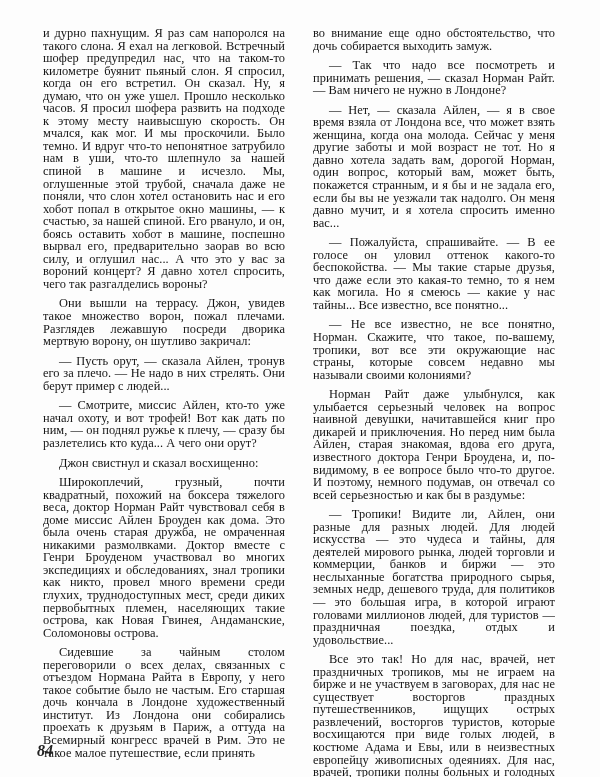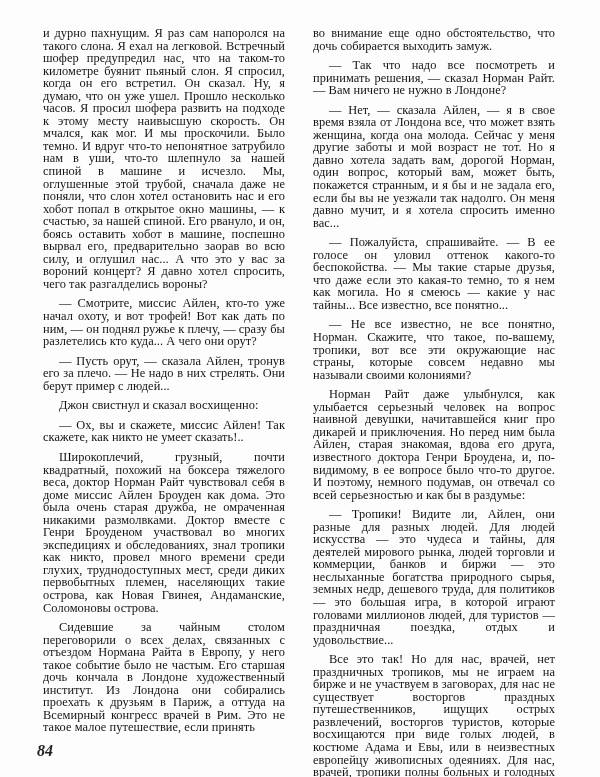--- a/index.html
+++ b/index.html
@@ -14,24 +14,24 @@
   .col p.ind { text-indent: 16px; font-family: Liberation Serif, serif; }
   .page-number { position: absolute; left: 37px; top: 742px; font-size: 16px; font-style: italic;
                  font-weight: bold; color: #222; }
 </style>
 </head>
 <body>
 
 <div class="page">
   <div class="col col-left">
     <p>и дурно пахнущим. Я раз сам напоролся на такого слона. Я ехал на легковой. Встречный шофер предупредил нас, что на таком-то километре буянит пьяный слон. Я спросил, когда он его встретил. Он сказал. Ну, я думаю, что он уже ушел. Прошло несколько часов. Я просил шофера развить на подходе к этому месту наивысшую скорость. Он мчался, как мог. И мы проскочили. Было темно. И вдруг что-то непонятное затрубило нам в уши, что-то шлепнуло за нашей спиной в машине и исчезло. Мы, оглушенные этой трубой, сначала даже не поняли, что слон хотел остановить нас и его хобот попал в открытое окно машины, — к счастью, за нашей спиной. Его рвануло, и он, боясь оставить хобот в машине, поспешно вырвал его, предварительно заорав во всю силу, и оглушил нас... А что это у вас за вороний концерт? Я давно хотел спросить, чего так разгалделись вороны?</p>
+    <p class="ind">Они вышли на террасу. Джон, увидев такое множество ворон, пожал плечами. Разглядев лежавшую посреди дворика мертвую ворону, он шутливо закричал:</p>
+    <p class="ind">— Пусть орут, — сказала Айлен, тронув его за плечо. — Не надо в них стрелять. Они берут пример с людей...</p>
     <p class="ind">— Смотрите, миссис Айлен, кто-то уже начал охоту, и вот трофей! Вот как дать по ним, — он поднял ружье к плечу, — сразу бы разлетелись кто куда... А чего они орут?</p>
-    <p class="ind">— Пусть орут, — сказала Айлен, тронув его за плечо. — Не надо в них стрелять. Они берут пример с людей...</p>
     <p class="ind">Джон свистнул и сказал восхищенно:</p>
-    <p class="ind">— Ох, вы и скажете, миссис Айлен! Так скажете, как никто не умеет сказать!..</p>
     <p class="ind">Широкоплечий, грузный, почти квадратный, похожий на боксера тяжелого веса, доктор Норман Райт чувствовал себя в доме миссис Айлен Броуден как дома. Это была очень старая дружба, не омраченная никакими размолвками. Доктор вместе с Генри Броуденом участвовал во многих экспедициях и обследованиях, знал тропики как никто, провел много времени среди глухих, труднодоступных мест, среди диких первобытных племен, населяющих такие острова, как Новая Гвинея, Андаманские, Соломоновы острова.</p>
     <p class="ind">Сидевшие за чайным столом переговорили о всех делах, связанных с отъездом Нормана Райта в Европу, у него такое событие было не частым. Его старшая дочь кончала в Лондоне художественный институт. Из Лондона они собирались проехать к друзьям в Париж, а оттуда на Всемирный конгресс врачей в Рим. Это не такое малое путешествие, если принять</p>
   </div>
 
   <div class="col col-right">
     <p>во внимание еще одно обстоятельство, что дочь собирается выходить замуж.</p>
     <p class="ind">— Так что надо все посмотреть и принимать решения, — сказал Норман Райт. — Вам ничего не нужно в Лондоне?</p>
     <p class="ind">— Нет, — сказала Айлен, — я в свое время взяла от Лондона все, что может взять женщина, когда она молода. Сейчас у меня другие заботы и мой возраст не тот. Но я давно хотела задать вам, дорогой Норман, один вопрос, который вам, может быть, покажется странным, и я бы и не задала его, если бы вы не уезжали так надолго. Он меня давно мучит, и я хотела спросить именно вас...</p>
     <p class="ind">— Пожалуйста, спрашивайте. — В ее голосе он уловил оттенок какого-то беспокойства. — Мы такие старые друзья, что даже если это какая-то темно, то я нем как могила. Но я смеюсь — какие у нас тайны... Все известно, все понятно...</p>
     <p class="ind">— Не все известно, не все понятно, Норман. Скажите, что такое, по-вашему, тропики, вот все эти окружающие нас страны, которые совсем недавно мы называли своими колониями?</p>

